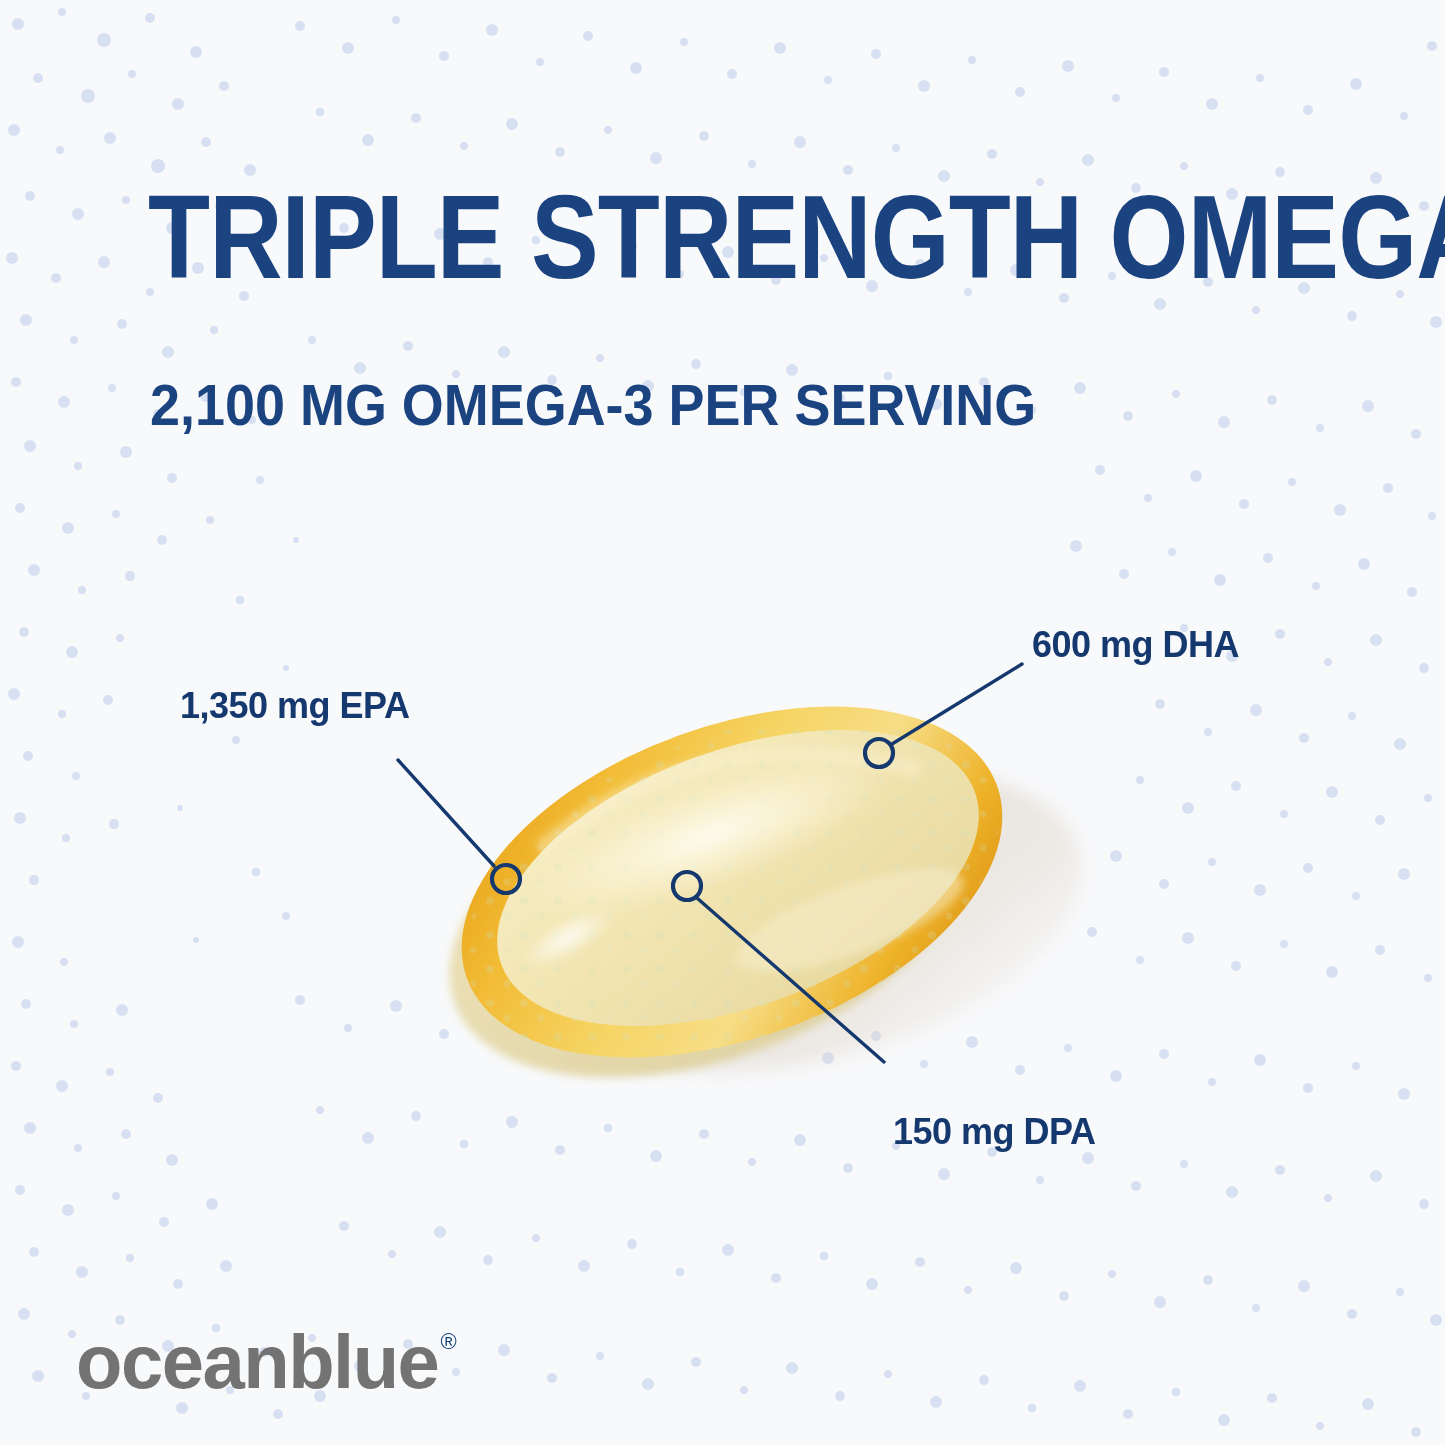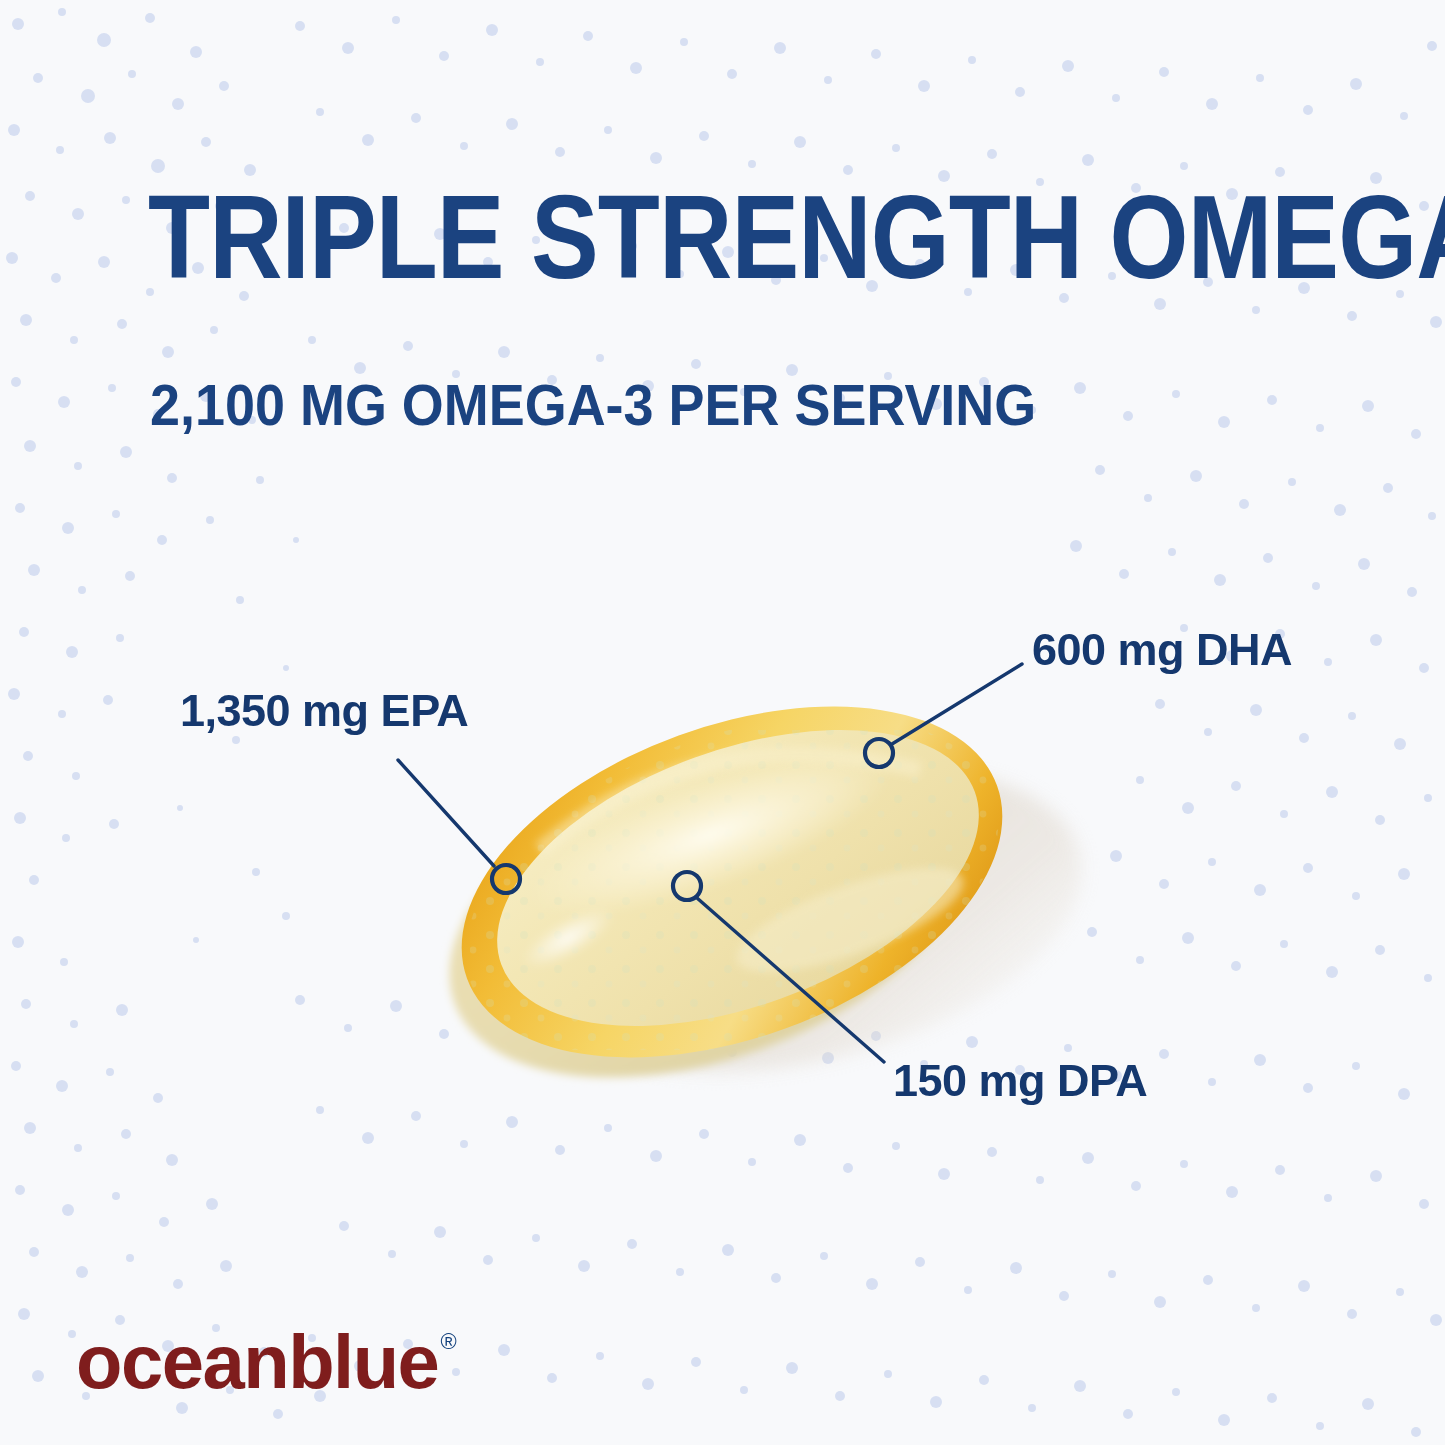--- a/index.html
+++ b/index.html
@@ -64,28 +64,28 @@
     height: 480px;
   }
   .capsule-art svg { display: block; }
 
   
   .callout-label {
     position: absolute;
     color: #15386e;
     font-family: "Liberation Sans", sans-serif;
     font-weight: 700;
-    font-size: 45px;
+    font-size: 36px;
     line-height: 1;
     white-space: nowrap;
     letter-spacing: -0.5px;
   }
   .callout-epa { left: 180px; top: 688px; }
   .callout-dha { left: 1032px; top: 627px; }
-  .callout-dpa { left: 893px; top: 1058px; }
+  .callout-dpa { left: 893px; top: 1114px; }
 
   .leaders {
     position: absolute;
     inset: 0;
     pointer-events: none;
   }
   .leaders svg { display: block; width: 100%; height: 100%; }
 
   
   .brand {
@@ -95,21 +95,21 @@
     height: 70px;
     color: #13417d;
     white-space: nowrap;
   }
   .brand-word {
     font-family: "Liberation Sans", sans-serif;
     font-weight: 700;
     font-size: 76px;
     line-height: 70px;
     letter-spacing: -1.5px;
-    color: #7f1d1d;
+    color: #737373;
     display: inline-block;
     vertical-align: top;
   }
   .brand-reg {
     font-family: "Liberation Sans", sans-serif;
     font-size: 22px;
     line-height: 1;
     color: #13417d;
     display: inline-block;
     vertical-align: top;

